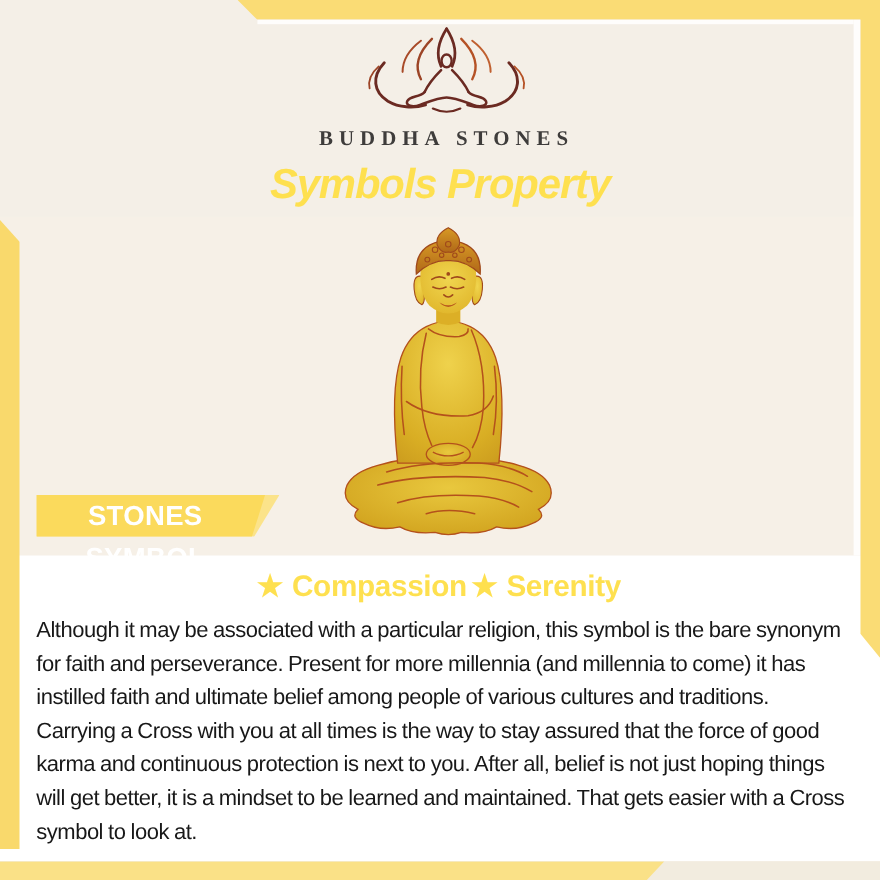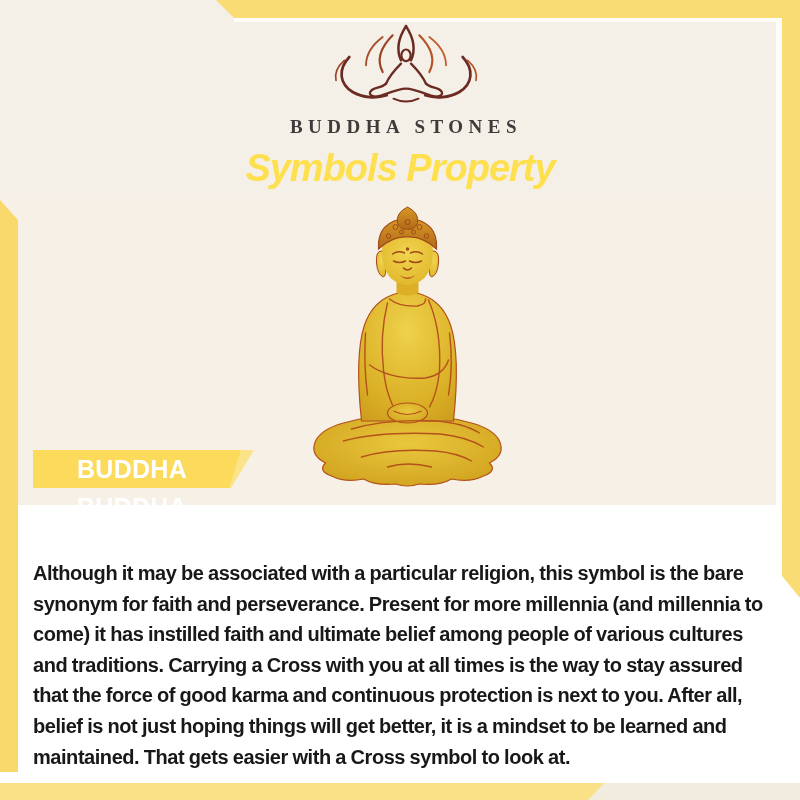--- a/index.html
+++ b/index.html
@@ -41,21 +41,21 @@
   .ribbon-label{position:absolute;inset:0;line-height:38px;text-align:center;
     padding-right:26px;font-size:25px;font-weight:700;color:#FFFFFF;letter-spacing:.3px;}
   
   .traits{position:absolute;left:0;top:517px;width:800px;text-align:center;
     font-size:27px;font-weight:700;color:#FEE04F;letter-spacing:-.3px;}
   .trait-star{margin-right:8px;}
   .trait-star.second{margin-left:2px;}
   .trait-label{margin-right:2px;}
   
   .description{position:absolute;left:33px;top:558px;width:742px;
-    font-size:20px;font-weight:700;line-height:30.6px;color:#181818;
+    font-size:20px;font-weight:400;line-height:30.6px;color:#181818;
     letter-spacing:-.45px;word-spacing:-.5px;text-align:left;}
 </style>
 </head>
 <body>
 
 <div id="stage">
 
   <div class="bg-mid"></div>
   <div class="bg-white"></div>
   <div class="bg-bottom"></div>
@@ -171,19 +171,22 @@
         <path d="M48,236 Q85,226 145,229 Q172,232 188,242"></path>
         <path d="M66,252 Q95,243 140,246 Q162,248 176,256"></path>
         <path d="M92,262 Q112,256 136,262"></path>
       </g>
     </svg>
   </div>
 
   <div class="ribbon">
     <div class="ribbon-fold"></div>
     <div class="ribbon-main"></div>
-    <div class="ribbon-label">BUDDHA BUDDHA</div>
+    <div class="ribbon-label">STONES SYMBOL</div>
   </div>
 
+  <div class="traits">
+    <span class="trait-star">★</span><span class="trait-label">Compassion</span><span class="trait-star second">★</span><span class="trait-label">Serenity</span>
+  </div>
 
   <div class="description">Although it may be associated with a particular religion, this symbol is the bare synonym for faith and perseverance. Present for more millennia (and millennia to come) it has instilled faith and ultimate belief among people of various cultures and traditions. Carrying a Cross with you at all times is the way to stay assured that the force of good karma and continuous protection is next to you. After all, belief is not just hoping things will get better, it is a mindset to be learned and maintained. That gets easier with a Cross symbol to look at.</div>
 
 </div>
 
 </body></html>

